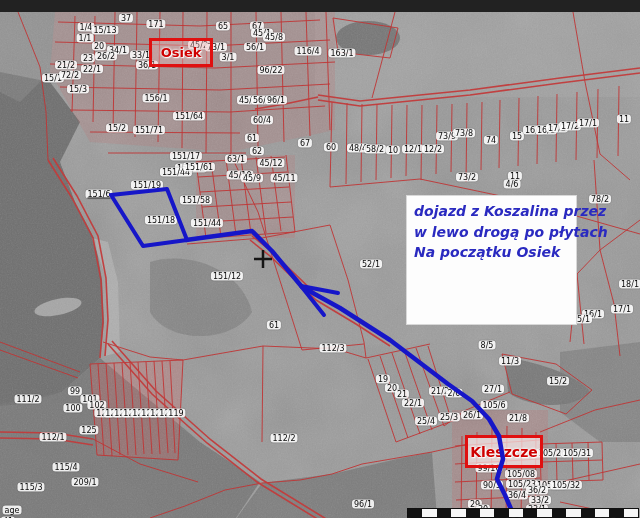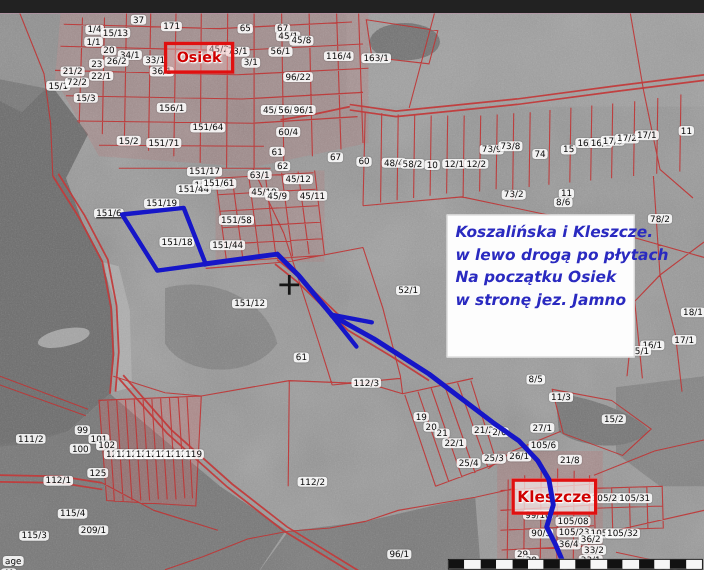--- a/index.html
+++ b/index.html
@@ -181,21 +181,21 @@
       <span class="plabel" style="left: 271px; top: 151px;">45/12</span>
       <span class="plabel" style="left: 240px; top: 163px;">45/10</span>
       <span class="plabel" style="left: 252px; top: 166px;">45/9</span>
       <span class="plabel" style="left: 284px; top: 166px;">45/11</span>
       <span class="plabel" style="left: 186px; top: 144px;">151/17</span>
       <span class="plabel" style="left: 191px; top: 156px;">151/11</span>
       <span class="plabel" style="left: 147px; top: 173px;">151/19</span>
       <span class="plabel" style="left: 99px; top: 182px; text-decoration: underline;">151/6</span>
       <span class="plabel" style="left: 176px; top: 160px;">151/44</span>
       <span class="plabel" style="left: 199px; top: 155px;">151/61</span>
-      <span class="plabel" style="left: 215px; top: 188px;">151/58</span>
+      <span class="plabel" style="left: 196px; top: 188px;">151/58</span>
       <span class="plabel" style="left: 207px; top: 211px;">151/44</span>
       <span class="plabel" style="left: 161px; top: 208px;">151/18</span>
       <span class="plabel" style="left: 227px; top: 264px;">151/12</span>
       <span class="plabel" style="left: 342px; top: 41px;">163/1</span>
       <span class="plabel" style="left: 331px; top: 135px;">60</span>
       <span class="plabel" style="left: 358px; top: 136px;">48/4</span>
       <span class="plabel" style="left: 375px; top: 137px;">58/2</span>
       <span class="plabel" style="left: 393px; top: 138px;">10</span>
       <span class="plabel" style="left: 413px; top: 137px;">12/1</span>
       <span class="plabel" style="left: 433px; top: 137px;">12/2</span>
@@ -204,21 +204,21 @@
       <span class="plabel" style="left: 491px; top: 128px;">74</span>
       <span class="plabel" style="left: 517px; top: 124px;">15</span>
       <span class="plabel" style="left: 534px; top: 118px;">16/4</span>
       <span class="plabel" style="left: 546px; top: 118px;">16/1</span>
       <span class="plabel" style="left: 557px; top: 116px;">17/3</span>
       <span class="plabel" style="left: 570px; top: 114px;">17/2</span>
       <span class="plabel" style="left: 588px; top: 111px;">17/1</span>
       <span class="plabel" style="left: 624px; top: 107px;">11</span>
       <span class="plabel" style="left: 467px; top: 165px;">73/2</span>
       <span class="plabel" style="left: 515px; top: 164px;">11</span>
-      <span class="plabel" style="left: 512px; top: 172px;">8/6</span>
+      <span class="plabel" style="left: 512px; top: 172px;">4/6</span>
       <span class="plabel" style="left: 600px; top: 187px;">78/2</span>
       <span class="plabel" style="left: 371px; top: 252px;">52/1</span>
       <span class="plabel" style="left: 630px; top: 272px;">18/1</span>
       <span class="plabel" style="left: 622px; top: 297px;">17/1</span>
       <span class="plabel" style="left: 593px; top: 302px;">16/1</span>
       <span class="plabel" style="left: 581px; top: 307px;">15/1</span>
       <span class="plabel" style="left: 274px; top: 313px;">61</span>
       <span class="plabel" style="left: 333px; top: 336px;">112/3</span>
       <span class="plabel" style="left: 28px; top: 387px;">111/2</span>
       <span class="plabel" style="left: 75px; top: 379px;">99</span>
@@ -284,24 +284,23 @@
   </div>
 
   <svg id="route-svg" width="640" height="518" viewBox="0 0 640 518">
     <polygon class="blue" stroke-width="4" points="111,183 167,177 187,228 143,234"></polygon>
     <polyline class="blue" stroke-width="4.5" points="186,228 252,219 272,239 302,275 340,296 390,328 448,372 472,389 489,407 499,424 503,447 497,467 505,483 511,497"></polyline>
     <polyline class="blue" stroke-width="4" points="338,281 301,274 324,303"></polyline>
     <path d="M254,247 L272,247 M263,238 L263,256" stroke="#151515" stroke-width="2.5" fill="none"></path>
   </svg>
 
   <div id="note-box">
-    <span class="nline">Koszalińska i Kleszcze.</span>
+    <span class="nline">dojazd z Koszalina przez</span>
     <span class="nline">w lewo drogą po płytach</span>
     <span class="nline">Na początku Osiek</span>
-    <span class="nline">w stronę jez. Jamno</span>
   </div>
 
   <div id="scalebar">
       <div class="seg b"></div>
       <div class="seg w"></div>
       <div class="seg b"></div>
       <div class="seg w"></div>
       <div class="seg b"></div>
       <div class="seg w"></div>
       <div class="seg b"></div>

